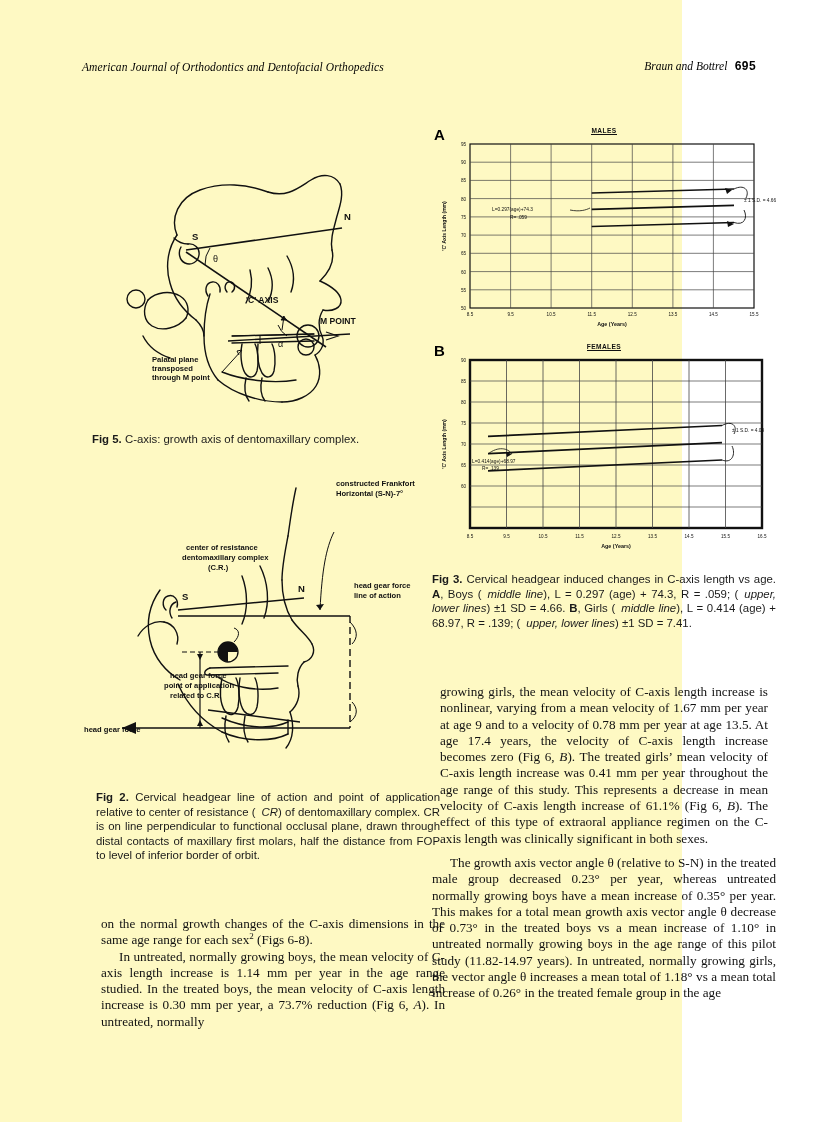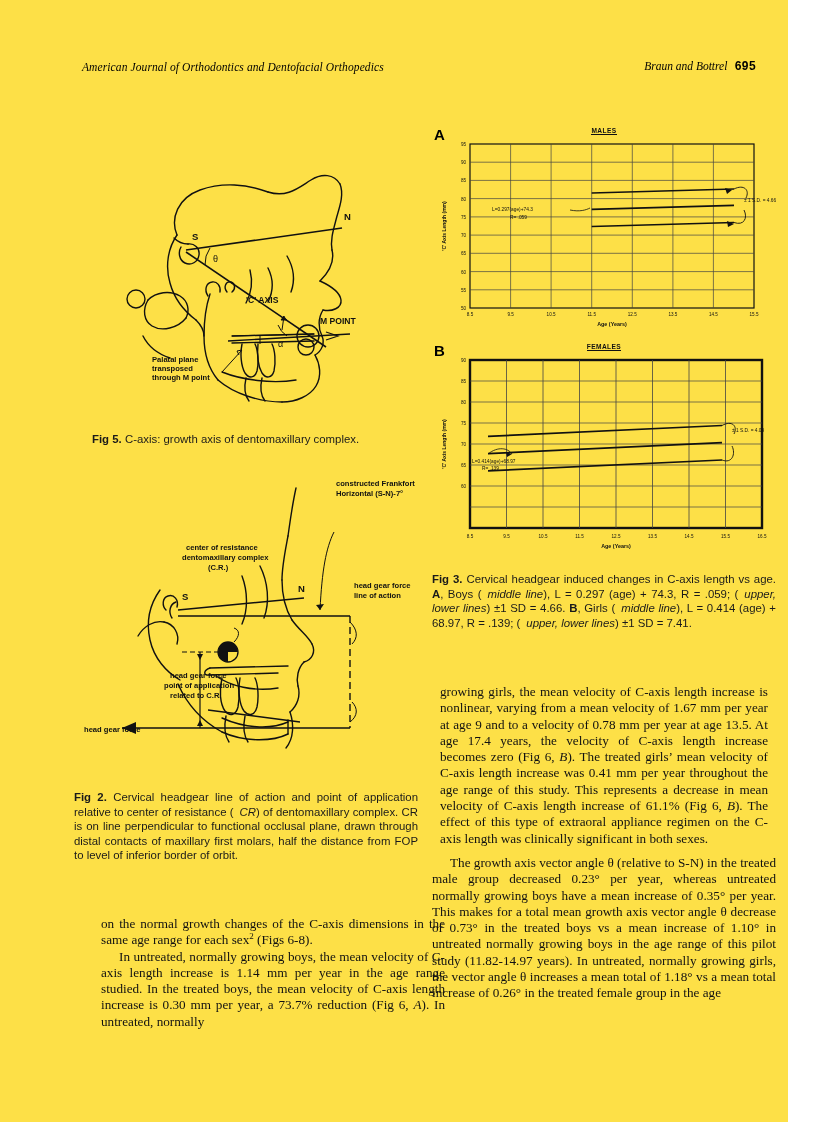--- a/index.html
+++ b/index.html
@@ -12,23 +12,23 @@
     height: 1122px;
     position: relative;
     font-family: "Liberation Serif", serif;
     color: #000;
     overflow: hidden;
   }
 
   .page {
     position: absolute;
     left: 0; top: 0;
-    width: 788px;
+    width: 682px;
     height: 1122px;
-    background: #fde047;
+    background: #fef9c3;
   }
 
   
   .runhead {
     position: absolute;
     left: 82px;
     top: 60px;
     width: 674px;
     height: 34px;
   }
@@ -115,21 +115,21 @@
     font-weight: bold;
     font-size: 6.6px;
     letter-spacing: .4px;
     color: #111;
   }
   .chart-title span { border-bottom: 1px solid #111; padding-bottom:0px;}
   .chart-svg { position:absolute; left:0; top:0; }
 
   
   .cap-fig1 { position:absolute; left:92px; top:432px; width:330px; }
-  .cap-fig2 { position:absolute; left:74px; top:790px; width:344px; }
+  .cap-fig2 { position:absolute; left:96px; top:790px; width:344px; }
   .cap-fig3 { position:absolute; left:432px; top:572px; width:344px; }
 
   
   .text-left { position:absolute; left:74px; top:916px; width:344px;margin-left:27px; }
   .text-right { position:absolute; left:432px; top:676px; width:344px; }
   .text-left .body-par + .body-par,
   .text-right .body-par + .body-par { margin-top: 0; }
 </style>
 </head>
 <body>

